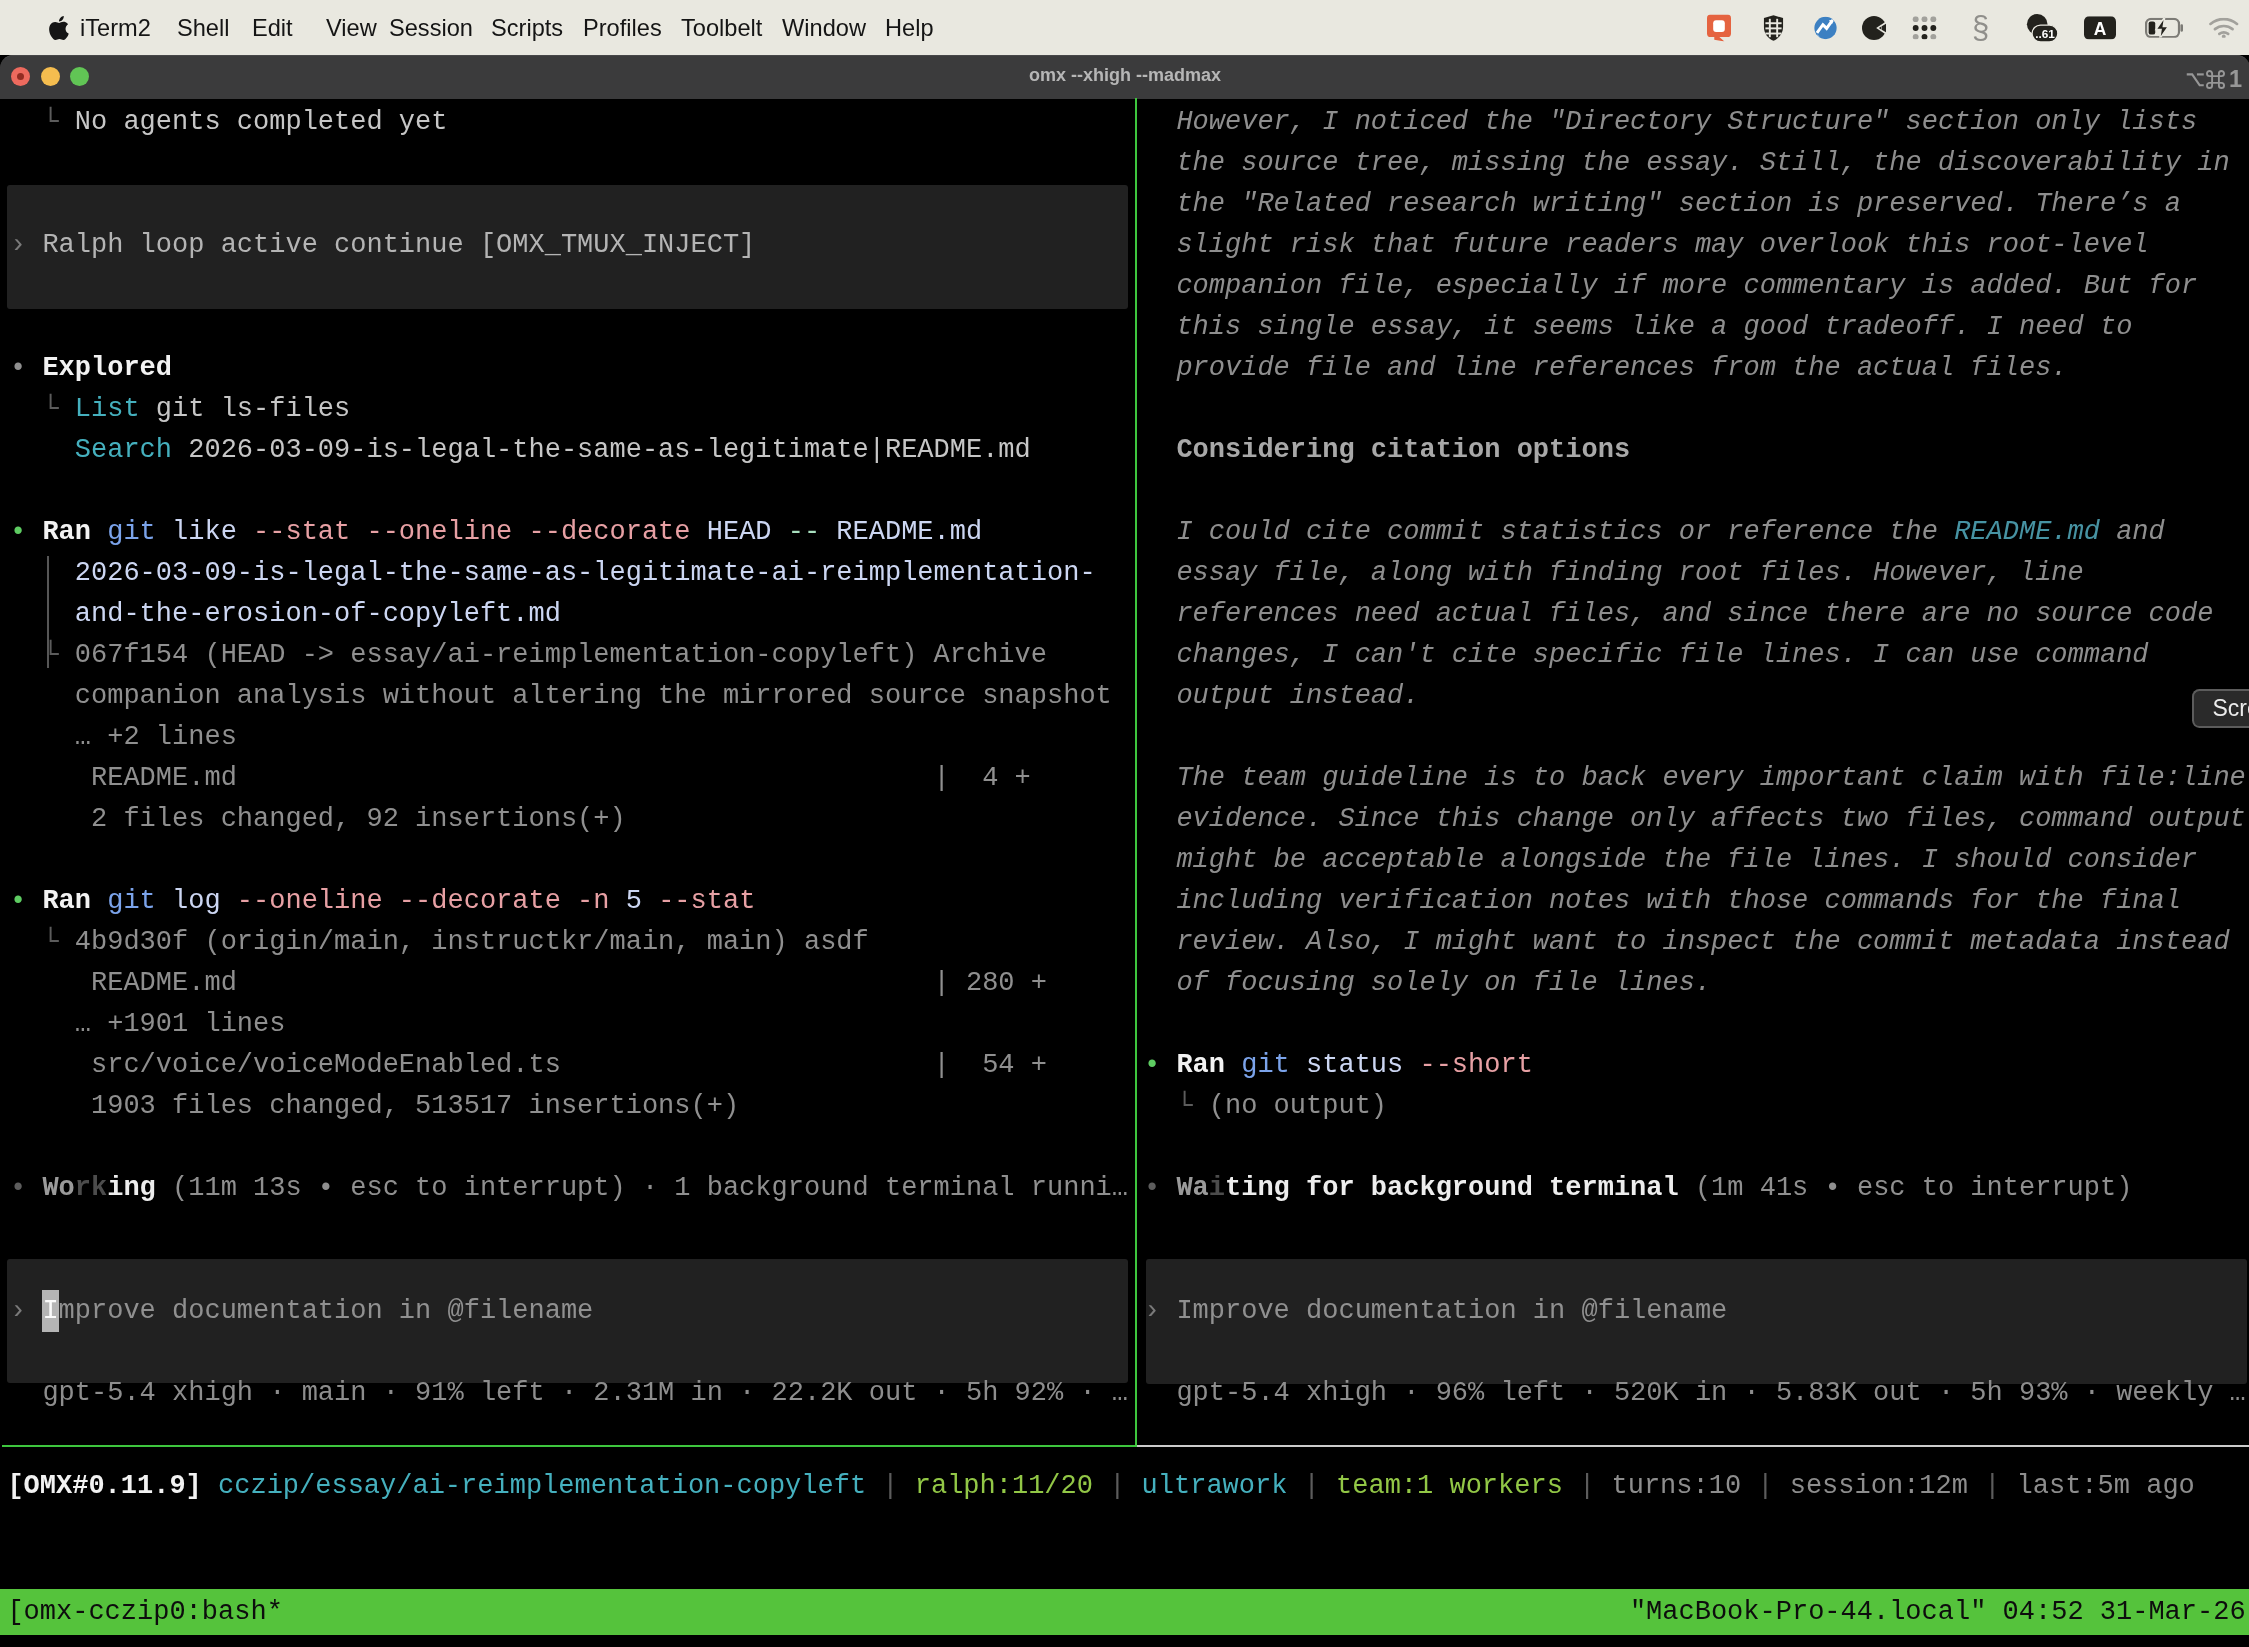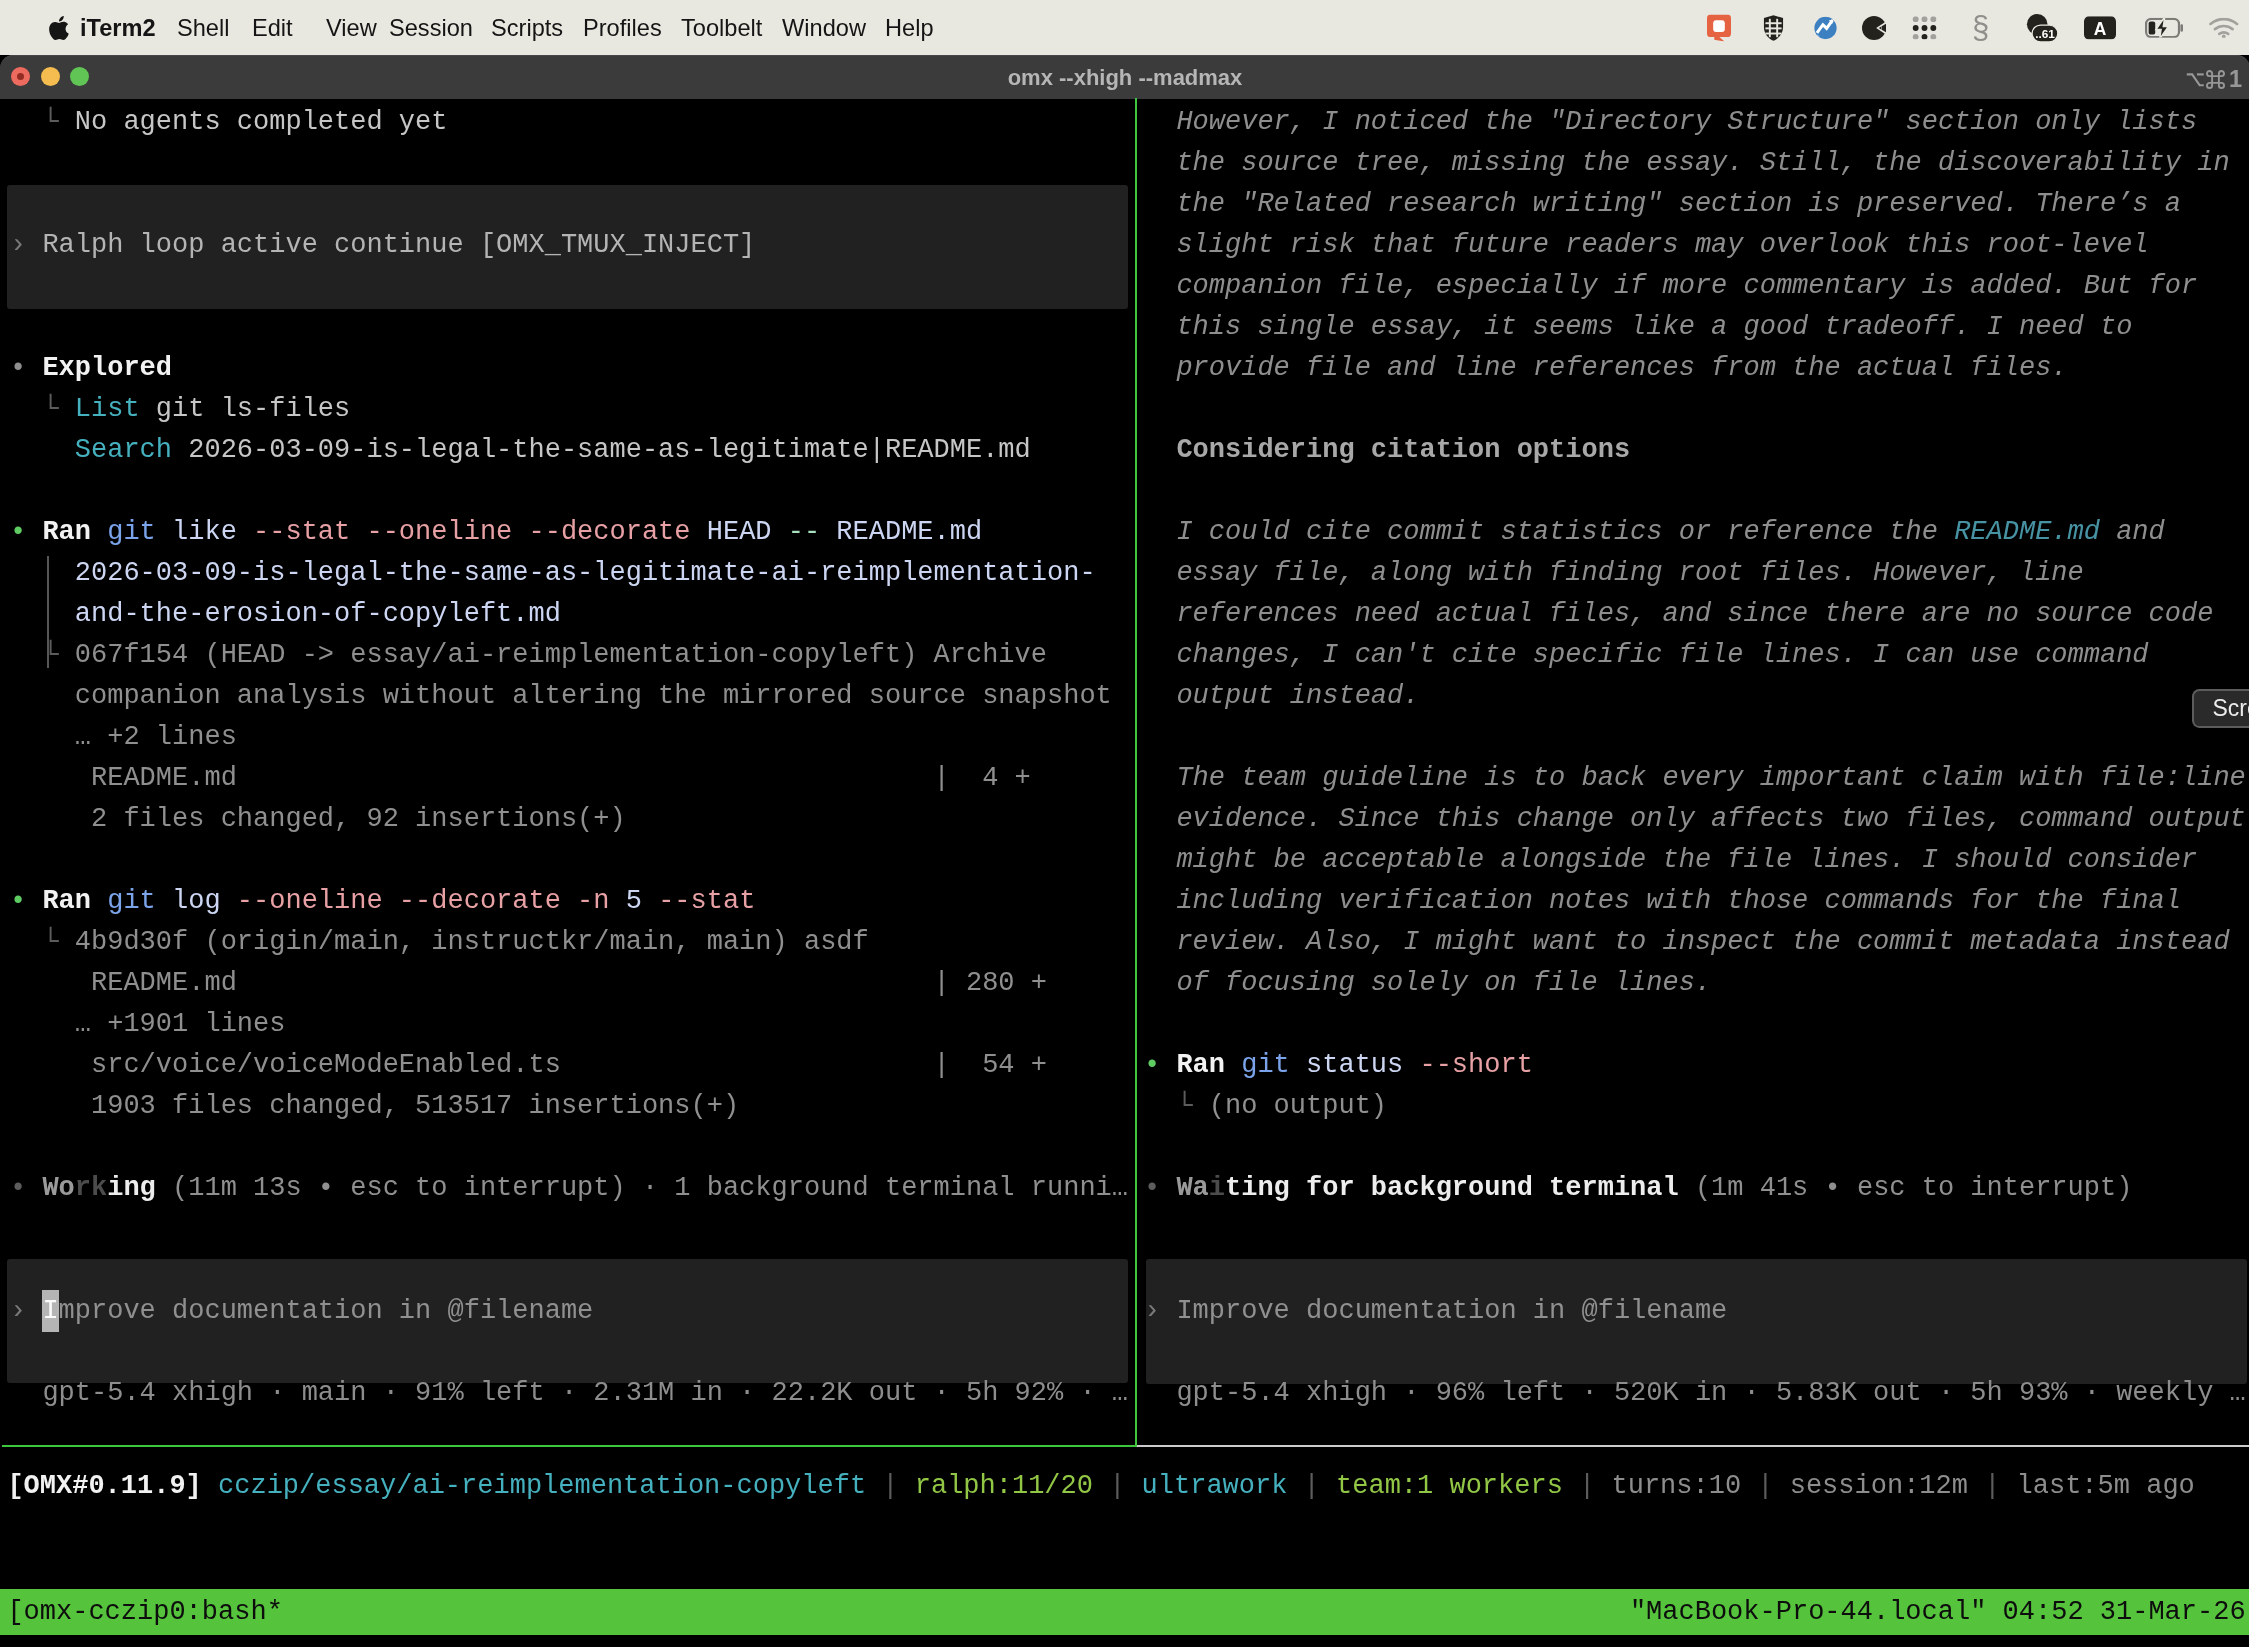--- a/index.html
+++ b/index.html
@@ -1,20 +1,20 @@
 <!DOCTYPE html>
 <html style="font-size:11.8px"><head><meta charset="utf-8"><style>
 *{margin:0;padding:0;box-sizing:border-box}
 html,body{width:2250px;height:1648px;background:#000;overflow:hidden}
 body{position:relative;font-family:"Liberation Sans",sans-serif}
 #menubar{position:absolute;left:0;top:0;width:2250px;height:55px;background:#e9e8e0;color:#151515;font-size:23.6px}
 #menubar .mb{position:absolute;top:50%;transform:translateY(-50%);white-space:nowrap}
 #titlebar{position:absolute;left:0;top:55px;width:2250px;height:44px;background:#3b3b3c;border-radius:13.3px 13.3px 0 0;box-shadow:inset 0 0.7px 0 #4c4c4d}
 .tl{position:absolute;top:67px;width:19px;height:19px;border-radius:50%}
-#wtitle{position:absolute;top:65px;left:0;width:2250px;text-align:center;color:#b6b6b6;font-size:22px;font-weight:bold}
+#wtitle{position:absolute;top:65px;left:0;width:2250px;text-align:center;color:#b6b6b6;font-size:18px;font-weight:bold}
 #hotkey{position:absolute;top:66px;right:8px;color:#979797;font-size:23.6px;font-weight:bold}
 pre{position:absolute;font-family:"Liberation Mono",monospace;font-size:27px;line-height:41px;color:#c9c9c9;white-space:pre}
 s{text-decoration:none}
 .w{color:#f2f2f2;font-weight:bold}
 .fg{color:#c6c6c6}
 .dm{color:#8f8f8f}
 .tr{color:#5c5c5c}
 .bl{color:#7ba3ea}
 .lv{color:#ccd6f2}
 .sa{color:#e7a0a4}
@@ -38,21 +38,21 @@
 #vline{position:absolute;left:1135px;top:98px;width:1.5px;height:1348px;background:#3ec63e}
 #hlgreen{position:absolute;left:2.2px;top:1445px;width:1135px;height:1.5px;background:#3ec63e}
 #hlwhite{position:absolute;left:1137px;top:1445px;width:1113px;height:1.5px;background:#cbcbcb}
 #tmuxbar{position:absolute;left:0;top:1589px;width:2250px;height:46px;background:#55c33c;color:#0d0d0d;font-family:"Liberation Mono",monospace;font-size:27px;line-height:46px;white-space:pre}
 #scre{position:absolute;left:2192px;top:689px;width:58px;height:39px;background:#2a2a2a;border:2.2px solid #5c5c5c;border-right:none;border-radius:7.4px 0 0 7.4px;color:#ececec;font-size:23px;line-height:35px;padding-left:18.5px}
 </style></head><body>
 <div id="menubar">
   <svg class="mb" style="left:47px" width="22" height="26.6" viewBox="0 0 30 36">
       <path fill="#151515" d="M25.3 19.1c0-4.1 3.4-6.1 3.5-6.2-1.9-2.8-4.9-3.2-6-3.3-2.5-.3-5 1.5-6.3 1.5-1.3 0-3.3-1.5-5.4-1.4-2.8 0-5.4 1.6-6.8 4.1-2.9 5-.7 12.4 2.1 16.5 1.4 2 3 4.2 5.2 4.1 2.1-.1 2.9-1.3 5.4-1.3 2.5 0 3.2 1.3 5.4 1.3 2.2 0 3.6-2 5-4 1.6-2.3 2.2-4.6 2.2-4.7-.1 0-4.3-1.6-4.3-6.6zM21.2 6.9c1.1-1.4 1.9-3.3 1.7-5.2-1.6.1-3.6 1.1-4.8 2.5-1 1.2-2 3.1-1.7 5 1.8.1 3.6-.9 4.8-2.3z"></path>
     </svg>
-  <span class="mb" style="left:80px;font-weight:bold">iTerm2</span>
+  <span class="mb" style="left:80px;font-weight:normal">iTerm2</span>
   <span class="mb" style="left:177px">Shell</span>
   <span class="mb" style="left:252px">Edit</span>
   <span class="mb" style="left:326px">View</span>
   <span class="mb" style="left:389px">Session</span>
   <span class="mb" style="left:491px">Scripts</span>
   <span class="mb" style="left:583px">Profiles</span>
   <span class="mb" style="left:681px">Toolbelt</span>
   <span class="mb" style="left:782px">Window</span>
   <span class="mb" style="left:885px">Help</span>
   <svg class="mb" style="left:1707px" width="24" height="27" viewBox="0 0 33 37">

